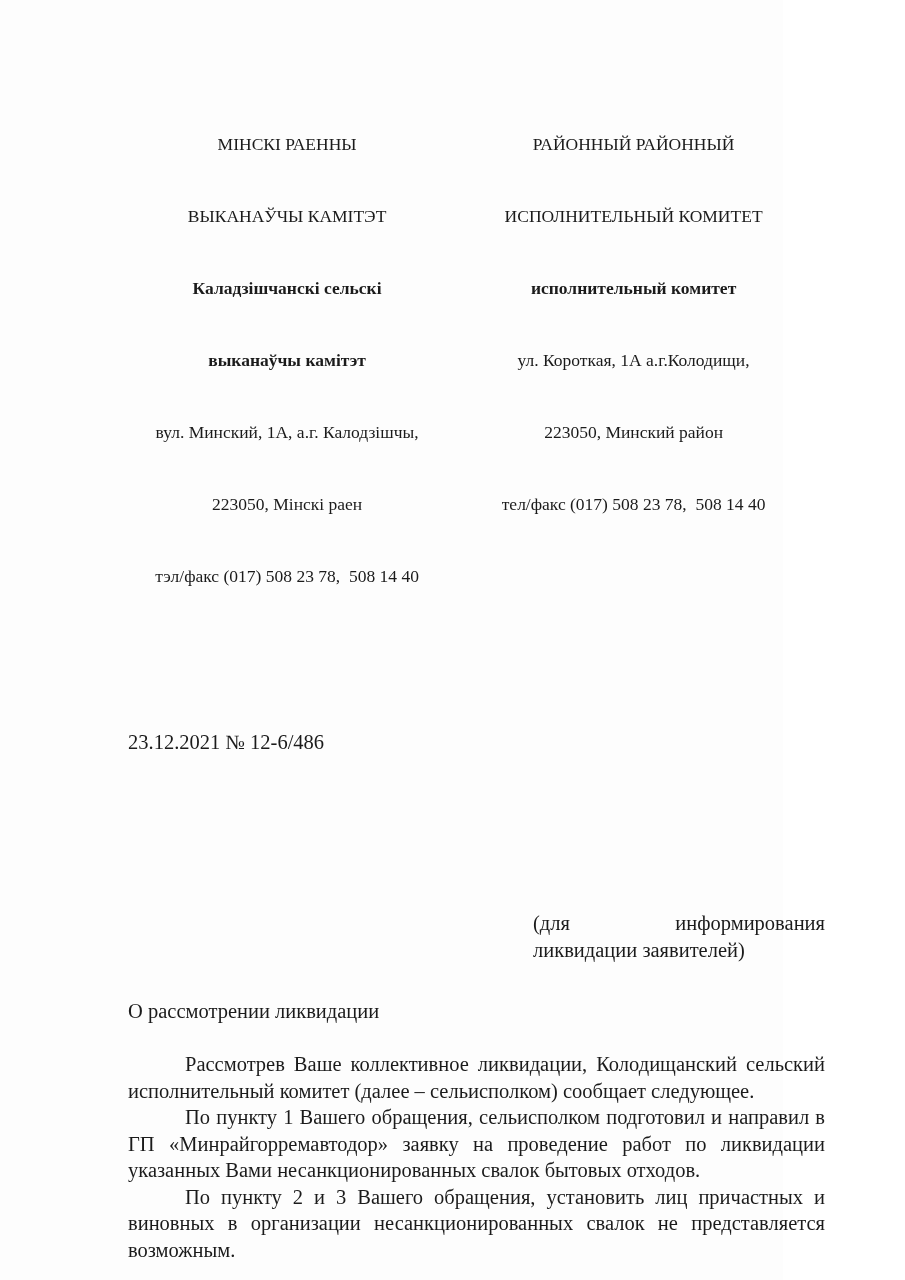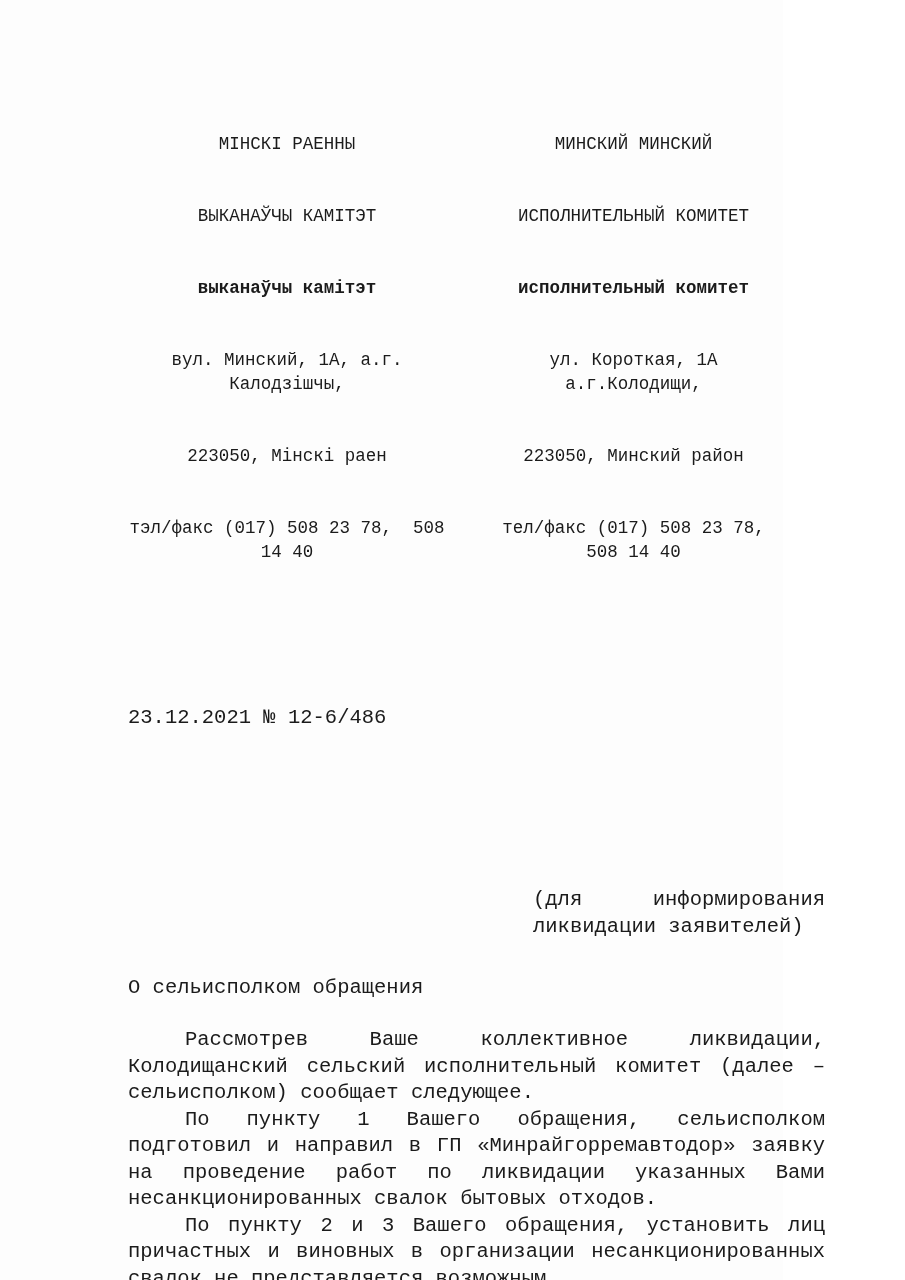--- a/index.html
+++ b/index.html
@@ -11,21 +11,20 @@
     height: 1280px;
     overflow: hidden;
     font-family: "Liberation Serif", "DejaVu Serif", serif;
     color: #1b1b1b;
   }
   .page {
     position: relative;
     width: 783px;
     height: 1280px;
     background: #fdfdfd;
-    font-family: Liberation Mono, monospace;
   }
   
   .letterhead {
     display: flex;
     padding-top: 84px;
   }
   .lh-col {
     text-align: center;
     font-size: 17.5px;
     line-height: 24px;
@@ -70,42 +69,43 @@
 </style>
 </head>
 <body>
 
 <div class="page">
 
   <div class="letterhead">
     <div class="lh-col left">
       <div class="lh-org">МІНСКІ РАЕННЫ</div>
       <div class="lh-org">ВЫКАНАЎЧЫ КАМІТЭТ</div>
+      <div class="lh-sub">Каладзішчанскі сельскі</div>
       <div class="lh-sub">выканаўчы камітэт</div>
       <div class="lh-addr">вул. Минский, 1А, а.г. Калодзішчы,</div>
       <div class="lh-addr">223050, Мінскі раен</div>
       <div class="lh-addr">тэл/факс (017) 508 23 78,  508 14 40</div>
     </div>
     <div class="lh-col right">
-      <div class="lh-org">МИНСКИЙ МИНСКИЙ</div>
+      <div class="lh-org">РАЙОННЫЙ РАЙОННЫЙ</div>
       <div class="lh-org">ИСПОЛНИТЕЛЬНЫЙ КОМИТЕТ</div>
       <div class="lh-sub">исполнительный комитет</div>
       <div class="lh-addr">ул. Короткая, 1А а.г.Колодищи,</div>
       <div class="lh-addr">223050, Минский район</div>
       <div class="lh-addr">тел/факс (017) 508 23 78,  508 14 40</div>
     </div>
   </div>
 
   <div class="ref-block">
     <div>23.12.2021 № 12-6/486</div>
   </div>
 
   <div class="note-block">(для информирования ликвидации заявителей)</div>
 
-  <div class="subject">О сельисполком обращения</div>
+  <div class="subject">О рассмотрении ликвидации</div>
 
   <div class="body-text">
     <p>Рассмотрев Ваше коллективное ликвидации, Колодищанский сельский исполнительный комитет (далее – сельисполком) сообщает следующее.</p>
     <p>По пункту 1 Вашего обращения, сельисполком подготовил и направил в ГП «Минрайгорремавтодор» заявку на проведение работ по ликвидации указанных Вами несанкционированных свалок бытовых отходов.</p>
     <p>По пункту 2 и 3 Вашего обращения, установить лиц причастных и виновных в организации несанкционированных свалок не представляется возможным.</p>
 
   </div>
 
 </div>
 

